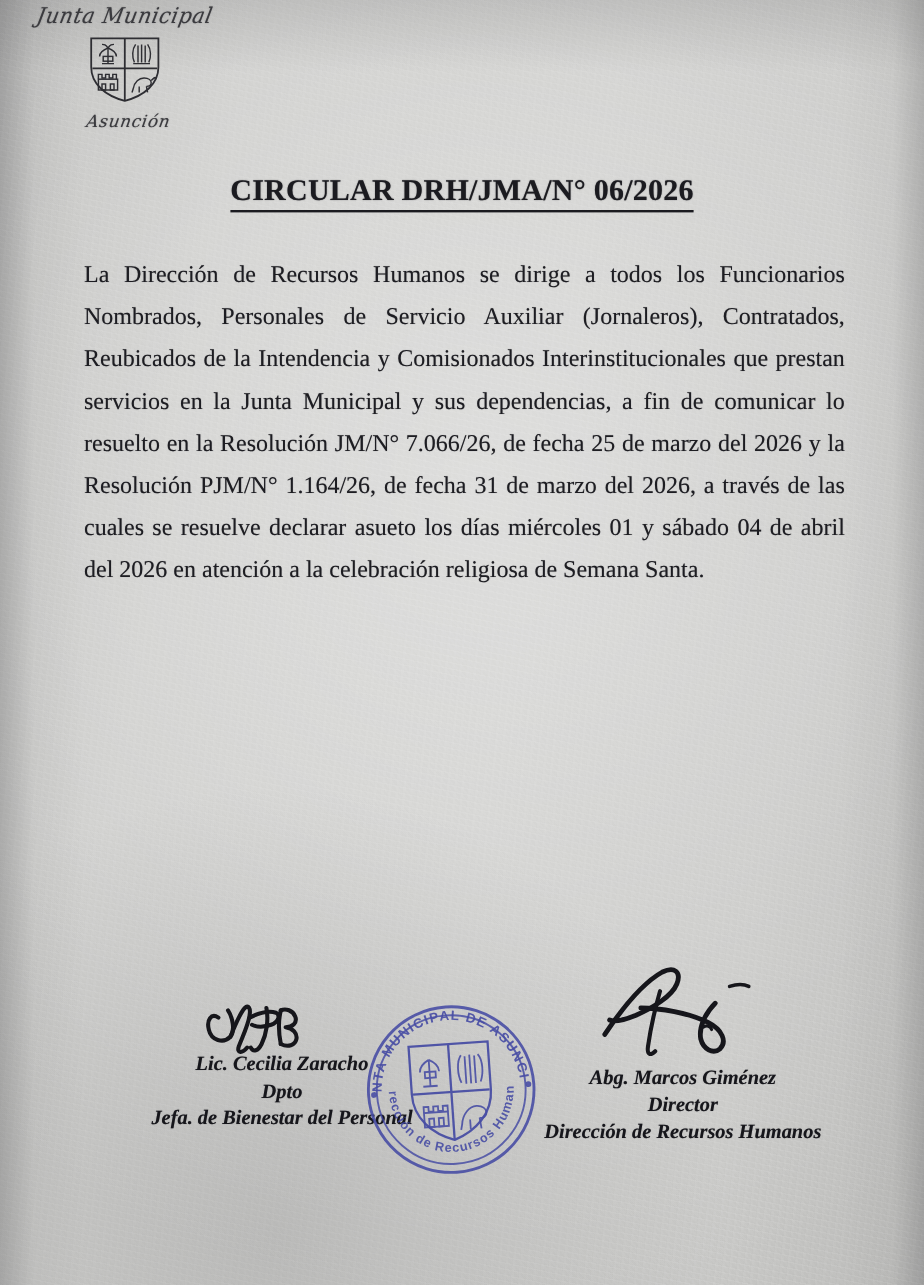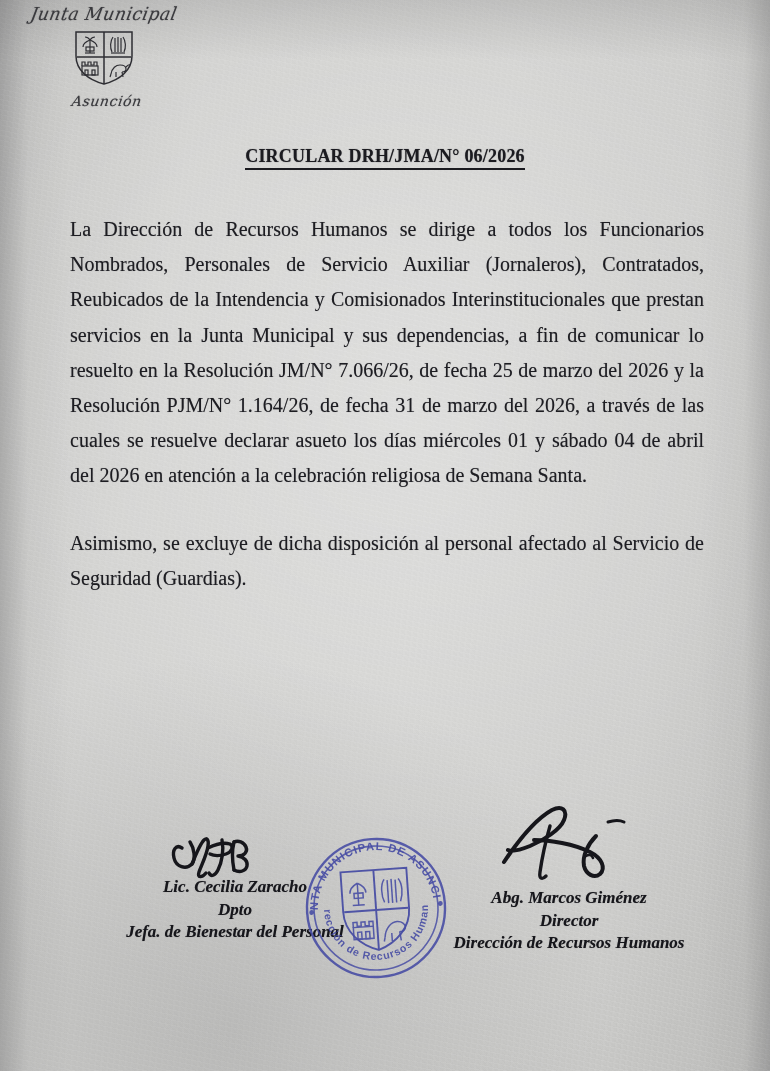--- a/index.html
+++ b/index.html
@@ -85,21 +85,21 @@
     width: 72px;
     height: 62px;
   }
 
   
   #title {
     left: 0;
     top: 146px;
     width: 770px;
     text-align: center;
-    font-size: 18px;
+    font-size: 25px;
     font-weight: bold;
     letter-spacing: 0.2px;
     color: #1b1b20;
     text-shadow: 0 0 1px rgba(20,20,25,0.6);
   }
   #title span {
     border-bottom: 2.6px solid #1b1b20;
     padding-bottom: 2px;
   }
 
@@ -206,21 +206,20 @@
 
     <div id="lh-asuncion" class="script">Asunción</div>
   </div>
 
   <div id="title" class="layer">
     <span>CIRCULAR DRH/JMA/N° 06/2026</span>
   </div>
 
   <div id="body" class="layer">
     <p>La Dirección de Recursos Humanos se dirige a todos los Funcionarios Nombrados, Personales de Servicio Auxiliar (Jornaleros), Contratados, Reubicados de la Intendencia y Comisionados Interinstitucionales que prestan servicios en la Junta Municipal y sus dependencias, a fin de comunicar lo resuelto en la Resolución JM/N° 7.066/26, de fecha 25 de marzo del 2026 y la Resolución PJM/N° 1.164/26, de fecha 31 de marzo del 2026, a través de las cuales se resuelve declarar asueto los días miércoles 01 y sábado 04 de abril del 2026 en atención a la celebración religiosa de Semana Santa.</p>
-    <p class="gap">Asimismo, se excluye de dicha disposición al personal afectado al Servicio de Seguridad (Guardias).</p>
   </div>
 
 
   <svg id="sig-mark-left" class="sig-mark layer" viewBox="0 0 130 56">
     <g fill="none" stroke="#16161b" stroke-width="3.4" stroke-linecap="round" stroke-linejoin="round">
       <path d="M14 20 C8 16 4 22 6 30 C8 39 18 42 24 36 C28 31 26 20 22 14"></path>
       <path d="M24 36 C28 26 32 16 36 12 C39 9 41 12 40 18 C39 26 34 36 31 44 C29 50 34 50 38 45"></path>
       <path d="M40 20 C48 16 56 14 62 16 C66 18 64 24 58 26 C52 28 46 28 42 26"></path>
       <path d="M54 12 C56 22 54 34 50 42 C47 48 43 49 41 45"></path>
       <path d="M66 14 C70 12 76 14 78 19 C80 24 76 28 70 28 C76 29 80 33 79 38 C78 43 72 45 66 42"></path>

